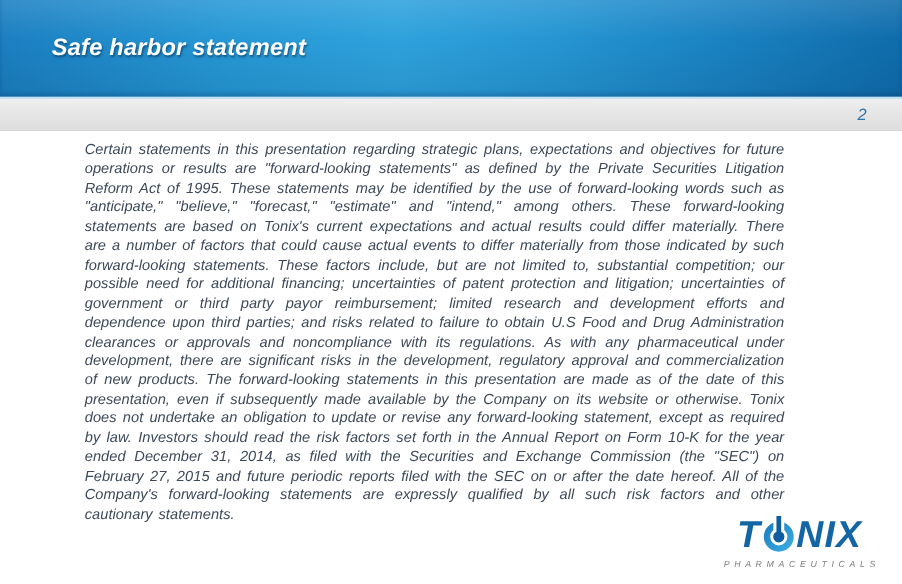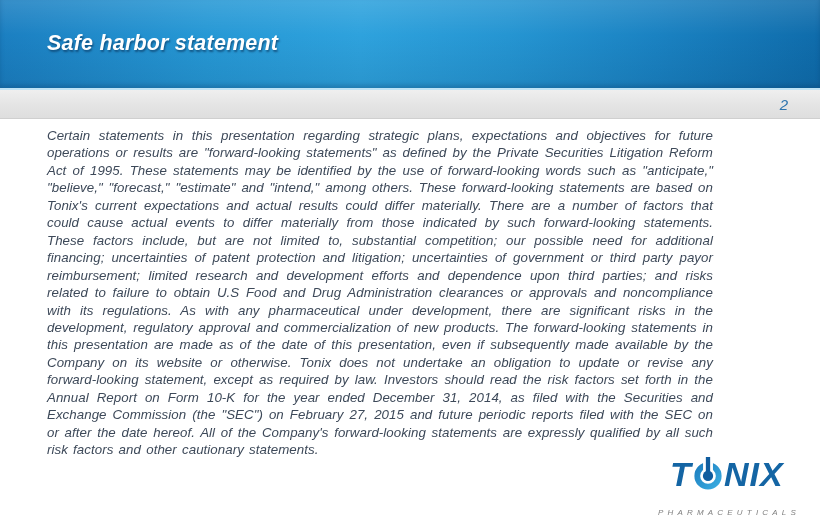--- a/index.html
+++ b/index.html
@@ -49,21 +49,21 @@
     padding-right: 32px;
     box-sizing: border-box;
   }
   .page-number {
     color: #2e74ae;
     font-size: 15px;
   }
 
   
   .body-area {
-    padding: 8px 107px 0 47px;
+    padding: 8px 107px 0 77px;
   }
   .body-paragraph {
     margin: 0;
     font-size: 13.3px;
     line-height: 17.45px;
     text-align: justify;
     color: #3d4959;
     letter-spacing: 0.05px;
     word-spacing: 1.5px;
   }
@@ -89,21 +89,21 @@
     letter-spacing: 1px;
     line-height: 28px;
   }
   .logo-o-icon {
     width: 30px;
     height: 33px;
     margin: 0 1px -2px 1px;
     display: block;
   }
   .logo-subtext {
-    margin-top: 20px;
+    margin-top: 8px;
     font-size: 8px;
     color: #7f7f7f;
     letter-spacing: 4.2px;
     text-indent: 4.2px;
     white-space: nowrap;
   }
 </style>
 </head>
 <body>
 

